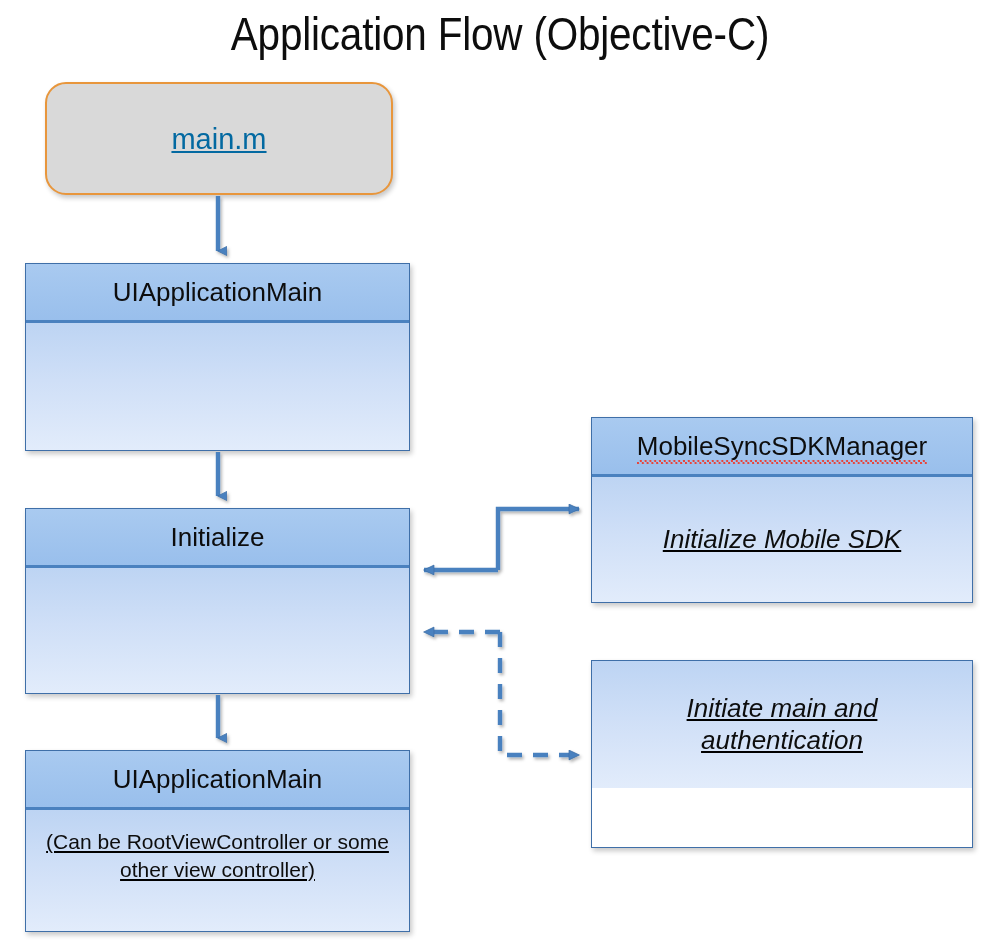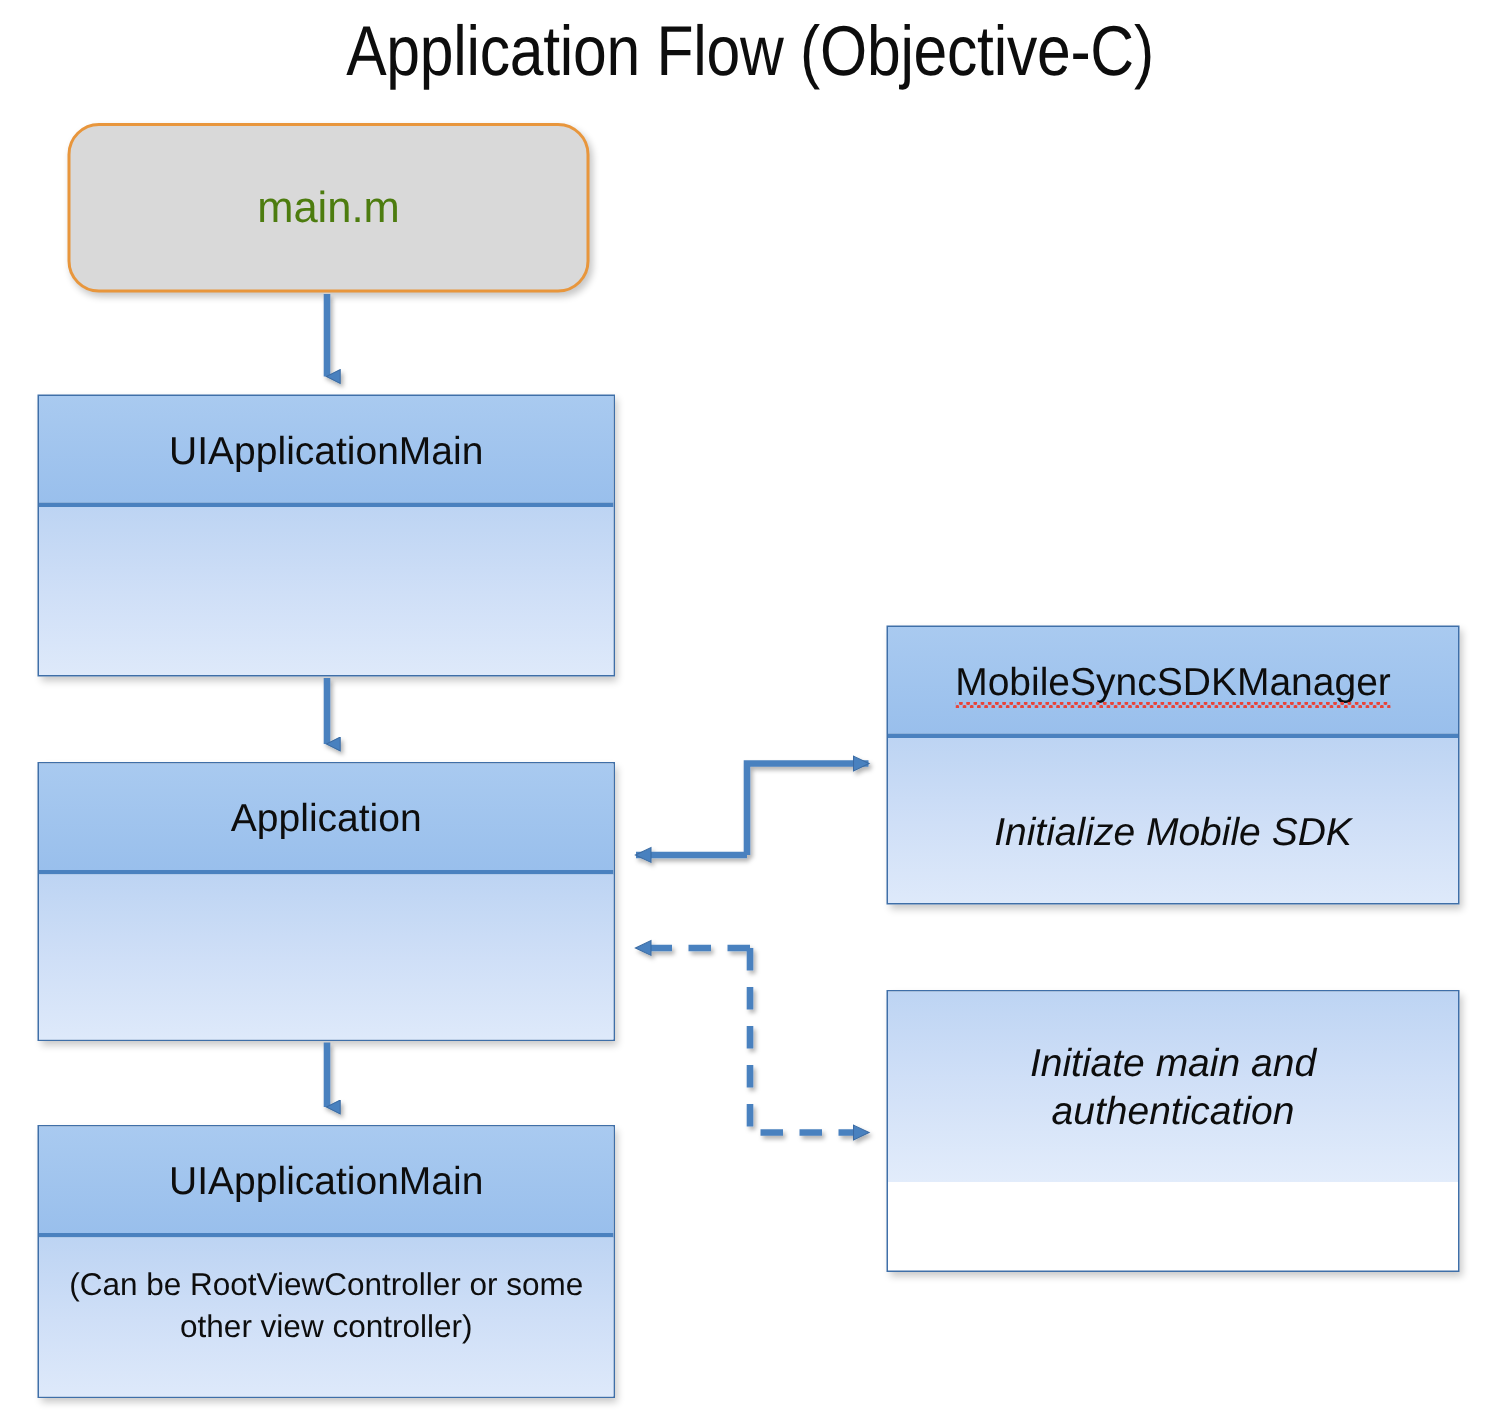--- a/index.html
+++ b/index.html
@@ -48,37 +48,38 @@
     background: #d9d9d9;
     border: 2px solid #e8963c;
     border-radius: 21px;
     box-shadow: 2px 3px 5px rgba(0,0,0,0.22);
     display: flex;
     align-items: center;
     justify-content: center;
   }
   #box-mainm .mainm-label {
     font-size: 29px;
-    color: #4d7c0f;
+    color: #0369a1;
     line-height: 1;
     margin-top: 2px;
+    text-decoration: underline;
   }
 
   
   .node {
     position: absolute;
     box-sizing: border-box;
     border: 1px solid #3f6fa8;
     box-shadow: 2px 3px 5px rgba(0,0,0,0.22);
     background: #ffffff;
     overflow: hidden;
   }
   .node .node-header {
     box-sizing: border-box;
-    height: 74px;
+    height: 59px;
     background: linear-gradient(to bottom, #a9caf0 0%, #99bfec 100%);
     border-bottom: 3px solid #4a81bf;
     display: flex;
     align-items: center;
     justify-content: center;
   }
   .node .node-header-text {
     font-size: 26px;
     color: #0d0d0d;
     line-height: 1;
@@ -102,20 +103,21 @@
   }
   .node .node-body {
     box-sizing: border-box;
     height: calc(100% - 59px);
     background: linear-gradient(to bottom, #bdd4f3 0%, #cfdff7 45%, #e2ecfb 100%);
     display: flex;
     align-items: center;
     justify-content: center;
     text-align: center;
     padding: 0 19px;
+    text-decoration: underline;
   }
   .node .node-body-text {
     font-size: 26px;
     color: #0d0d0d;
     line-height: 1.22;
   }
   .node .node-body-text.italic {
     font-style: italic;
   }
   .node .node-body-text.small {
@@ -160,21 +162,21 @@
     <div class="node-header">
       <span class="node-header-text">UIApplicationMain</span>
     </div>
     <div class="node-body">
       <span class="node-body-text"></span>
     </div>
   </div>
 
   <div class="node" id="box-appdelegate">
     <div class="node-header">
-      <span class="node-header-text">Application</span>
+      <span class="node-header-text">Initialize</span>
     </div>
     <div class="node-body">
       <span class="node-body-text"></span>
     </div>
   </div>
 
   <div class="node body-top" id="box-rootviewcontroller">
     <div class="node-header">
       <span class="node-header-text">UIApplicationMain</span>
     </div>

